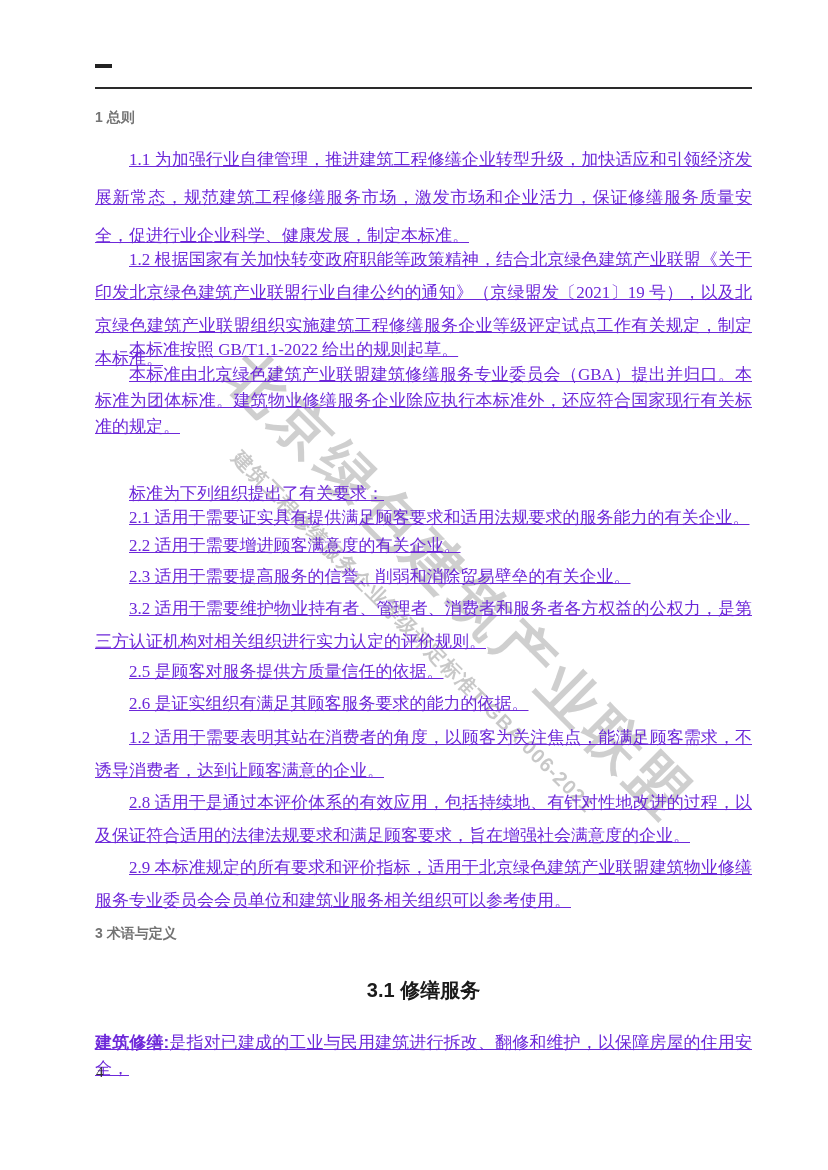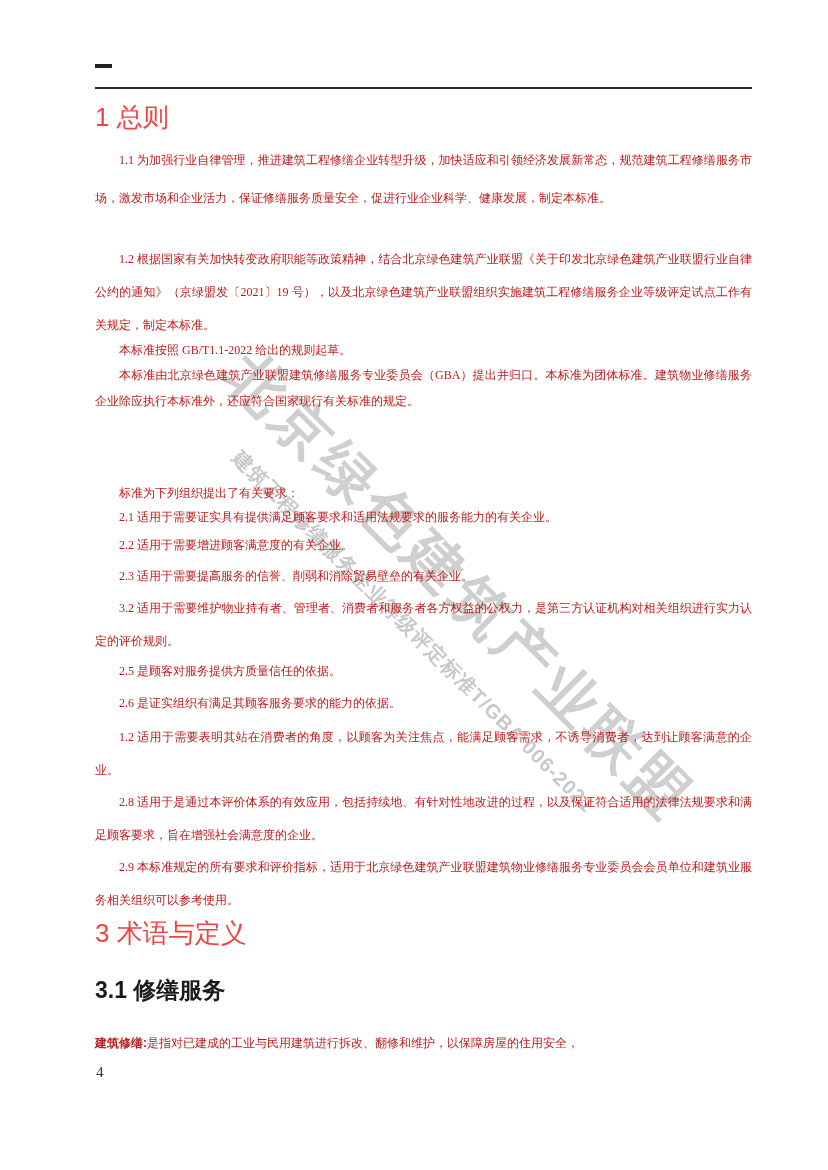--- a/index.html
+++ b/index.html
@@ -43,40 +43,42 @@
   .corner-dash {
     position: absolute; left: 95px; top: 64px;
     width: 17px; height: 4px; background: #222; z-index: 2;
   }
   .rule {
     position: absolute; left: 95px; top: 87px;
     width: 657px; height: 2px; background: #2a2a2a; z-index: 2;
   }
   .h-main {
     font-family: "Liberation Sans", "DejaVu Sans", sans-serif;
-    font-weight: normal;
-    font-size: 26px;
+    font-weight: bold;
+    font-size: 14px;
     line-height: 28px;
-    color: #ef4444;
+    color: #737373;
   }
   .body-text {
-    font-size: 12px;
+    font-size: 17px;
     text-align: justify;
-    color: #b91c1c;
+    color: #6d28d9;
+    text-decoration: underline;
   }
   .indent { text-indent: 2em; }
   .lh-wide  { line-height: 38px; }
   .lh-mid   { line-height: 33px; }
   .lh-tight { line-height: 26px; }
   .h-sub {
     font-family: "Liberation Sans", "DejaVu Sans", sans-serif;
     font-weight: bold;
-    font-size: 23px;
+    font-size: 20px;
     line-height: 24px;
     color: #1a1a1a;
+    text-align: center;
   }
   .term { font-family: "Liberation Sans", "DejaVu Sans", sans-serif; font-weight: bold; }
   .page-number {
     position: absolute; left: 96px; top: 1064px;
     font-size: 15px; color: #333; z-index: 2;
   }
 </style>
 </head>
 <body>
 

